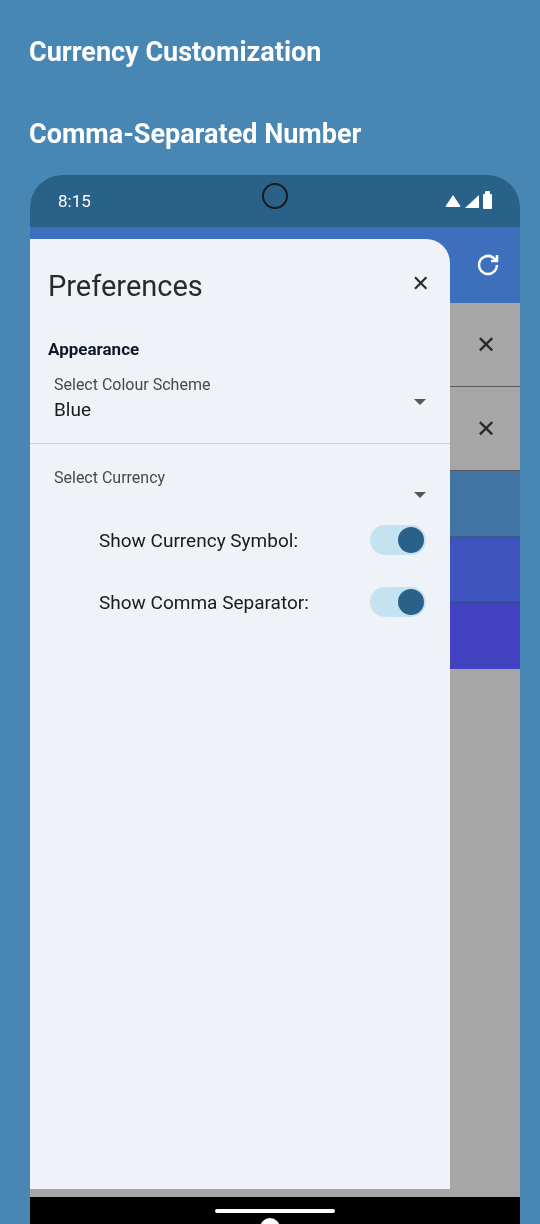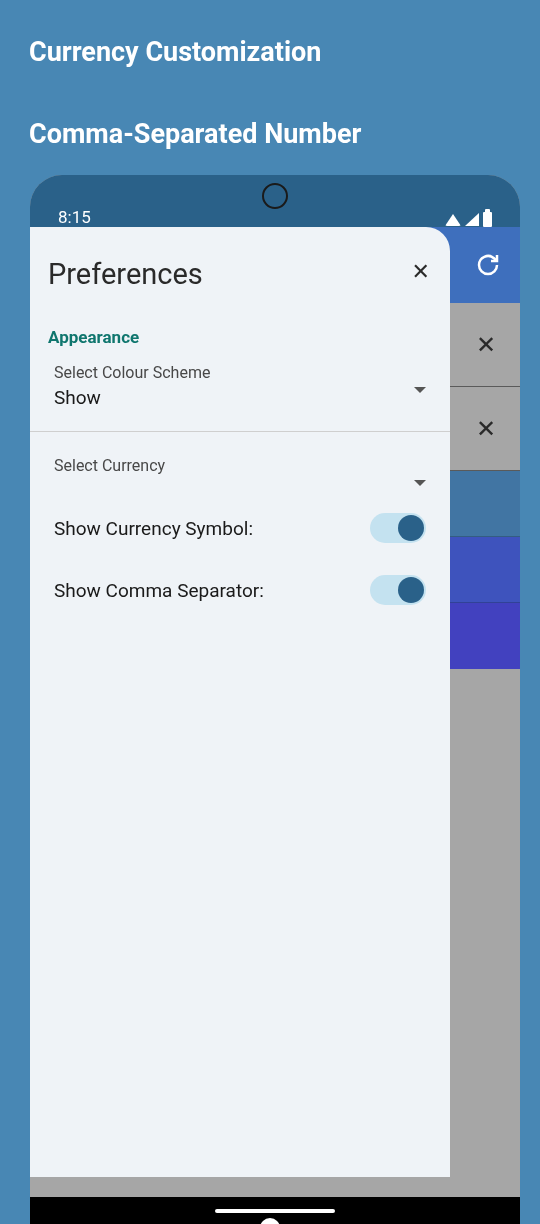--- a/index.html
+++ b/index.html
@@ -40,21 +40,21 @@
       height: 1050px;
       background: #a6a6a6;
       border-radius: 32px 32px 0 0;
       overflow: hidden;
     }
     
     .status-bar {
       height: 52px;
       background: #2a6189;
       display: flex;
-      align-items: flex-end;
+      align-items: center;
       justify-content: space-between;
       padding: 0 28px;
       color: white;
       position: relative;
     }
     
     .status-time {
       font-size: 17px;
       font-weight: 400;
     }
@@ -147,21 +147,21 @@
       height: 66px;
       margin-left: 420px;
     }
     
     .color-square-1 { background: #4175a3; border-bottom: 1px solid rgba(0,0,0,0.2); }
     .color-square-2 { background: #3e53bd; border-bottom: 1px solid rgba(0,0,0,0.2); }
     .color-square-3 { background: #4241bf; }
     
     .preferences-sheet {
       position: absolute;
-      top: 52px;
+      top: 64px;
       left: 0;
       width: 420px;
       height: 950px;
       background: #eff3f7;
       border-radius: 0 24px 0 0;
       padding: 20px 0 0 0;
     }
     
     .sheet-header {
       display: flex;
@@ -178,21 +178,21 @@
     
     .close-x {
       font-size: 22px;
       color: #2a2a2a;
       padding: 2px;
       cursor: pointer;
       font-weight: 300;
     }
     
     .section-header {
-      color: #0f766e;
+      color: #0f172a;
       font-size: 17px;
       font-weight: 700;
       padding: 8px 18px;
     }
     
     .dropdown-group {
       padding: 8px 24px 18px 24px;
       position: relative;
     }
     
@@ -227,20 +227,21 @@
     .toggle-row {
       display: flex;
       justify-content: space-between;
       align-items: center;
       padding: 16px 24px;
     }
     
     .toggle-label {
       font-size: 19px;
       color: #1a1a1a;
+      margin-left: 45px;
     }
     
     .toggle-switch {
       width: 56px;
       height: 30px;
       background: #c4e2f0;
       border-radius: 16px;
       position: relative;
       cursor: pointer;
     }
@@ -325,21 +326,21 @@
   <div class="preferences-sheet">
     <div class="sheet-header">
       <div class="sheet-title">Preferences</div>
       <div class="close-x">✕</div>
     </div>
 
     <div class="section-header">Appearance</div>
 
     <div class="dropdown-group">
       <div class="dropdown-label">Select Colour Scheme</div>
-      <div class="dropdown-value">Show</div>
+      <div class="dropdown-value">Blue</div>
       <div class="dropdown-caret"></div>
     </div>
 
     <div class="divider"></div>
 
 
     <div class="dropdown-group">
       <div class="dropdown-label">Select Currency</div>
       <div class="dropdown-caret"></div>
     </div>

